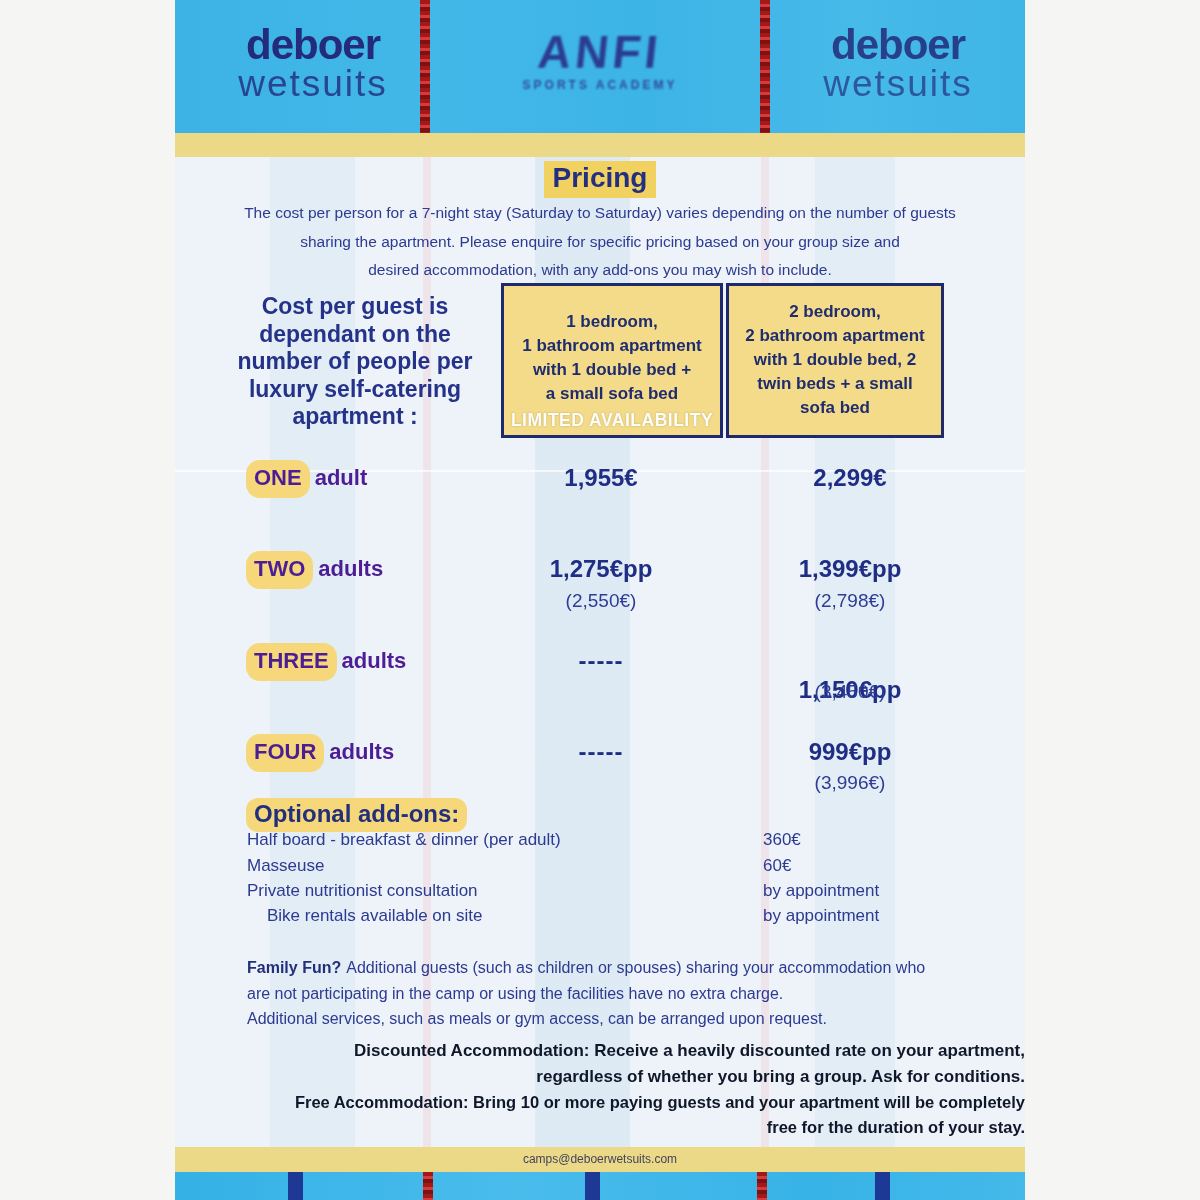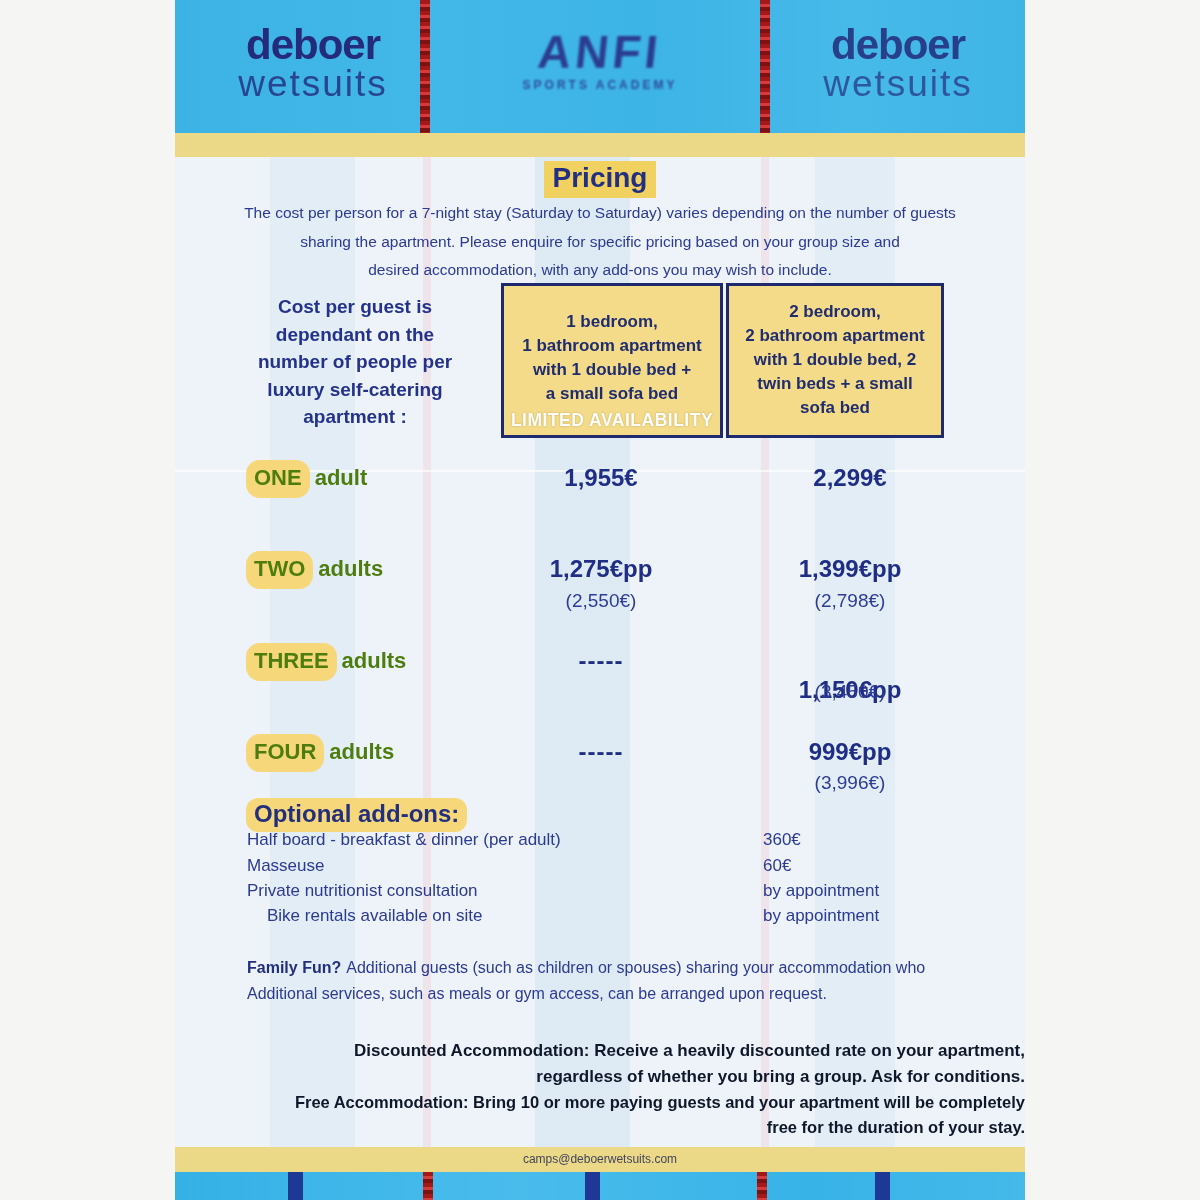--- a/index.html
+++ b/index.html
@@ -31,29 +31,29 @@
       linear-gradient(90deg,transparent 0 360px,rgba(205,224,238,.45) 360px 455px,transparent 455px) no-repeat,
       linear-gradient(90deg,transparent 0 95px,rgba(216,231,242,.5) 95px 180px,transparent 180px) no-repeat,
       linear-gradient(90deg,transparent 0 640px,rgba(216,231,242,.5) 640px 720px,transparent 720px) no-repeat;}
   .pool-edge{position:absolute;left:0;top:470px;width:850px;height:2px;background:rgba(255,255,255,.65);}
   .title-wrap{position:absolute;left:0;top:161px;width:850px;text-align:center;}
   .title-hl{display:inline-block;background:#f1d15f;padding:1px 9px 4px;color:#232f80;font-weight:bold;font-size:28px;}
   .intro{position:absolute;left:0;top:199px;width:850px;text-align:center;font-size:15.5px;line-height:28.5px;color:#2c3a92;}
   .intro div{white-space:nowrap;}
 
   .left-header{position:absolute;left:55px;top:293px;width:250px;text-align:center;
-    font-weight:bold;font-size:19px;line-height:27.6px;color:#24328a;}
+    font-weight:bold;font-size:23px;line-height:27.6px;color:#24328a;}
 
   .hdr-box{position:absolute;top:283px;height:155px;background:#f4db8a;border:3px solid #1f2a6e;
     box-sizing:border-box;text-align:center;font-weight:bold;font-size:17px;line-height:24px;color:#1f2c6e;}
   .hdr-box.b1{left:326px;width:222px;padding-top:24px;}
   .hdr-box.b2{left:551px;width:218px;padding-top:14px;text-align:center;}
   .badge{color:#fdfdfb;font-size:17.5px;letter-spacing:.5px;margin-top:2px;text-shadow:0 0 2px rgba(150,130,60,.55);}
 
-  .row-label{position:absolute;left:71px;font-weight:bold;font-size:22px;color:#4d7c0f;white-space:nowrap;}
+  .row-label{position:absolute;left:71px;font-weight:bold;font-size:22px;color:#4c1d95;white-space:nowrap;}
   .count-hl{display:inline-block;background:#f6d87a;border-radius:14px;padding:5px 8px 7px;margin-right:5px;}
   .price{position:absolute;width:220px;text-align:center;font-weight:bold;font-size:24px;color:#1f2e84;}
   .price.c1{left:316px;} .price.c2{left:565px;}
   .price-sub{position:absolute;width:220px;text-align:center;font-size:19px;color:#2e3c96;}
   .price-sub.c1{left:316px;} .price-sub.c2{left:565px;}
   .dashes{letter-spacing:1px;}
 
   .addons-heading{position:absolute;left:71px;top:798px;}
   .addons-heading span{display:inline-block;background:#f6d87a;border-radius:12px;padding:2px 8px 4px;
     font-weight:bold;font-size:24px;color:#222f7d;}
@@ -172,20 +172,21 @@
     <div class="addon-value" style="top:830px;">360€</div>
     <div class="addon-label" style="top:856px;">Masseuse</div>
     <div class="addon-value" style="top:856px;">60€</div>
     <div class="addon-label" style="top:881px;">Private nutritionist consultation</div>
     <div class="addon-value" style="top:881px;">by appointment</div>
     <div class="addon-label" style="top:906px;margin-left:20px;">Bike rentals available on site</div>
     <div class="addon-value" style="top:906px;">by appointment</div>
 
     <div class="note">
       <div><b>Family Fun?</b><span>Additional guests (such as children or spouses) sharing your accommodation who</span></div>
+      <div>are not participating in the camp or using the facilities have no extra charge.</div>
       <div>Additional services, such as meals or gym access, can be arranged upon request.</div>
     </div>
 
     <div class="center-note discounted">
       <div>Discounted Accommodation: Receive a heavily discounted rate on your apartment,</div>
       <div>regardless of whether you bring a group. Ask for conditions.</div>
     </div>
     <div class="center-note free">
       <div>Free Accommodation: Bring 10 or more paying guests and your apartment will be completely</div>
       <div>free for the duration of your stay.</div>

